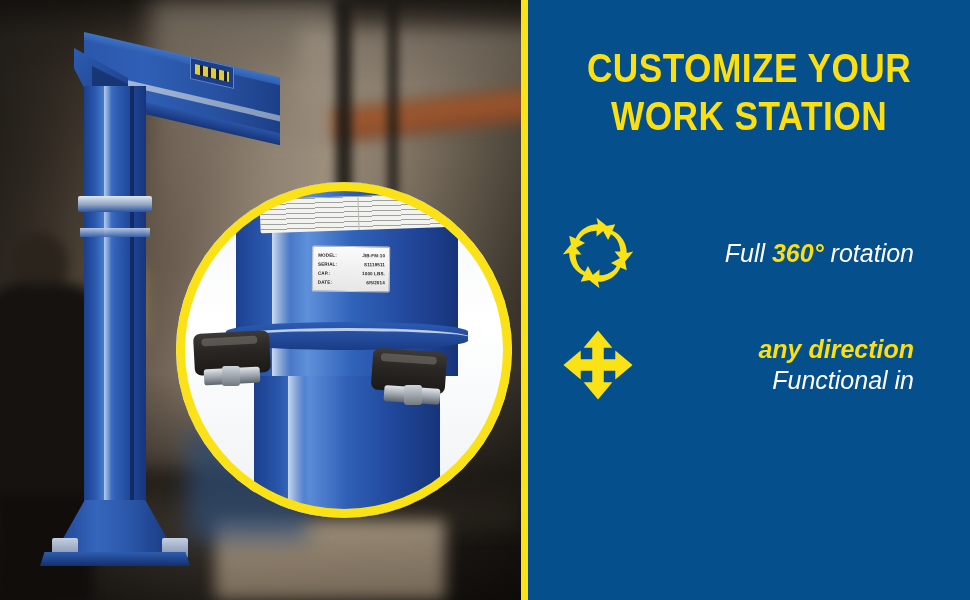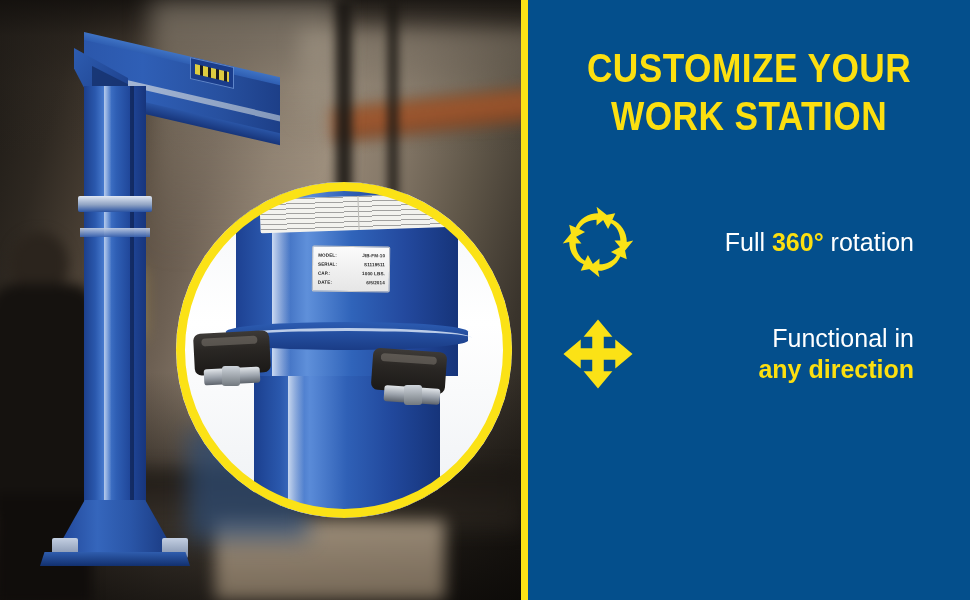--- a/index.html
+++ b/index.html
@@ -538,22 +538,23 @@
     line-height: 48px;
     letter-spacing: .5px;
     transform: scaleX(.86);
     transform-origin: center top;
   }
   .headline .l2 { display: block; }
 
   .features {
     position: absolute;
     left: 0;
-    top: 186px;
+    top: 197px;
     width: 442px;
+    font-style: italic;
   }
   .feature {
     display: flex;
     align-items: center;
     height: 112px;
   }
   .feature .icon-wrap {
     width: 140px;
     display: flex;
     align-items: center;
@@ -712,21 +713,21 @@
 
       <div class="feature">
         <div class="icon-wrap">
           <svg width="72" height="72" viewBox="0 0 100 100" xmlns="http://www.w3.org/2000/svg">
             <path fill="#fbe216" d="M50 2 L70 26 L58 26 L58 42 L74 42 L74 30 L98 50
                      L74 70 L74 58 L58 58 L58 74 L70 74 L50 98 L30 74 L42 74 L42 58
                      L26 58 L26 70 L2 50 L26 30 L26 42 L42 42 L42 26 L30 26 Z"></path>
           </svg>
         </div>
         <div class="ftext">
+          <span class="line hl">any direction</span>
           <span class="line">Functional in</span>
-          <span class="line hl">any direction</span>
         </div>
       </div>
 
 
     </div>
   </div>
 </div>
 
 </body></html>

